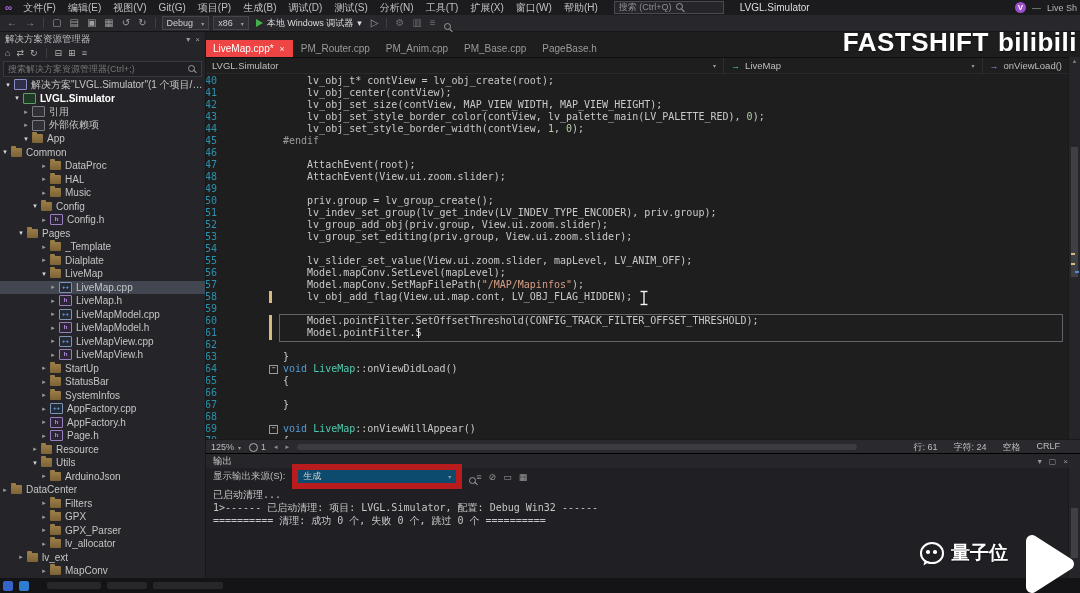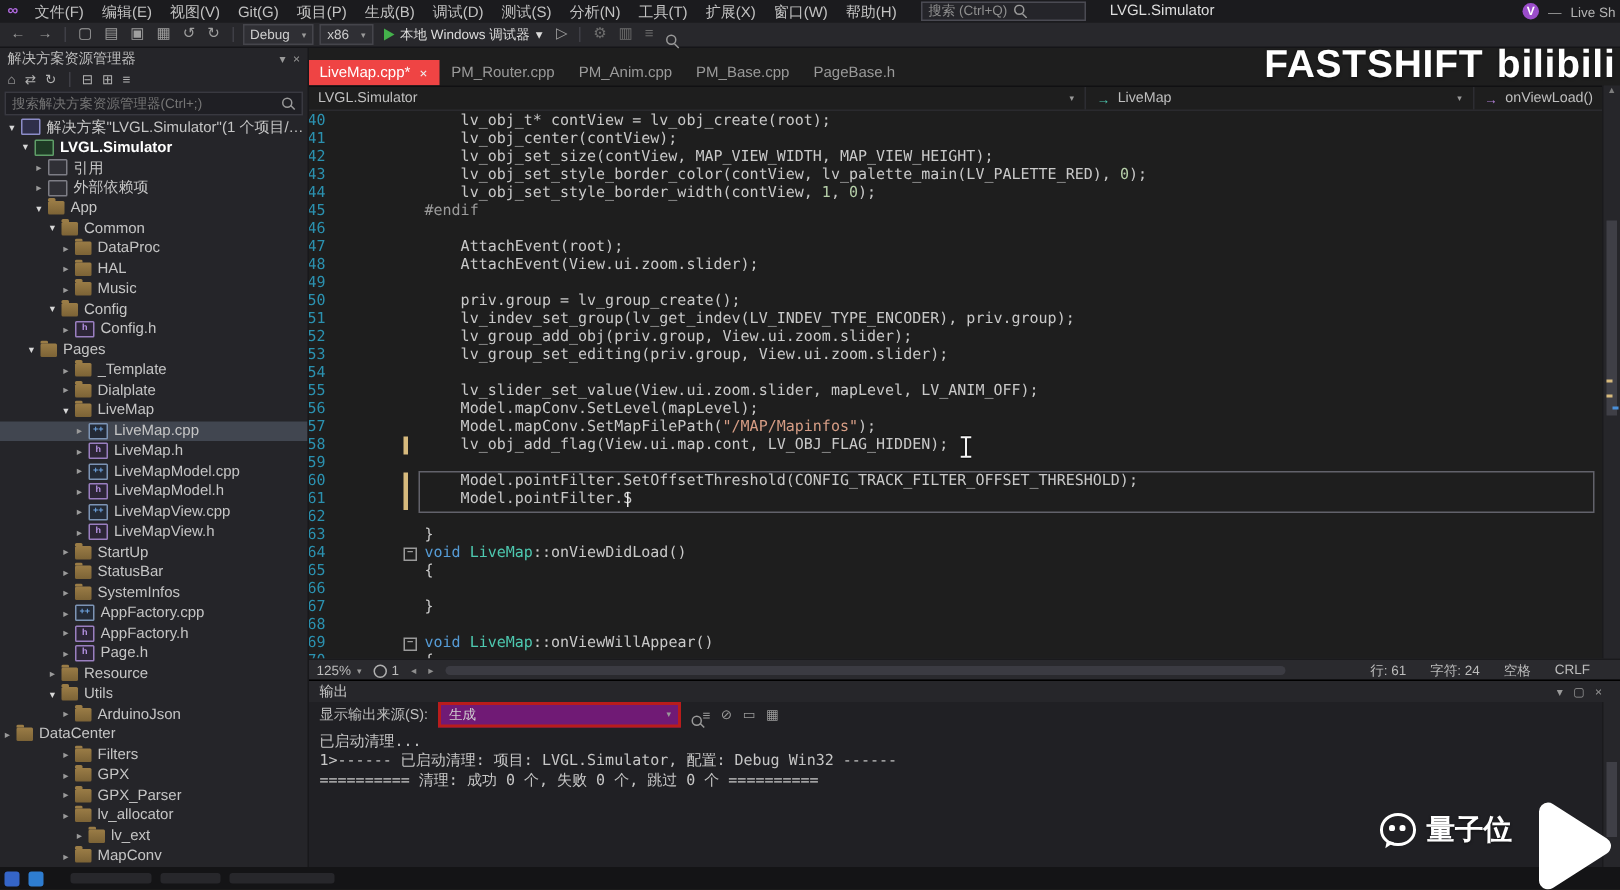--- a/index.html
+++ b/index.html
@@ -83,21 +83,21 @@
   .circ{display:inline-block;width:7px;height:7px;border:1px solid #b0b0b0;border-radius:50%}
   .ind{display:flex;align-items:center;gap:3px}
   .hsarrow{color:#8f8f8f;font-size:7px}
   .hthumb{flex:1;max-width:560px;height:6px;background:#3b3b42;border-radius:3px}
   .statusgroup{margin-left:auto;display:flex;gap:16px;padding-right:14px;white-space:nowrap}
   
   #output{position:absolute;left:0;right:0;bottom:0;height:124px;background:#202024;border-top:1px solid #000}
   .out-title{height:14px;display:flex;align-items:center;gap:6px;padding:0 8px;font-size:9.5px;color:#cscsc;color:#c8c8c8;background:#26262a}
   .out-title .sp{margin-left:auto;display:flex;gap:7px;color:#9a9a9a;font-size:8px;padding-right:4px}
   .out-toolbar{height:17px;display:flex;align-items:center;gap:7px;padding:0 8px;font-size:9.5px;color:#bdbdbd}
-  .out-combo{width:148px;height:13px;background:#701a75;border:2px solid #b91c1c;display:flex;align-items:center;padding:0 5px;color:#d0d0d0;font-size:9px}
+  .out-combo{width:148px;height:13px;background:#0c4a6e;border:6px solid #b91c1c;display:flex;align-items:center;padding:0 5px;color:#d0d0d0;font-size:9px}
   .out-combo .arr{margin-left:auto;font-size:6px;color:#9a9a9a}
   .oico{color:#9a9a9a;font-size:9px}
   .out-text{font-family:"DejaVu Sans Mono","Liberation Mono",monospace;font-size:10px;line-height:13px;color:#c6c6c6;padding:3px 8px;white-space:pre;overflow:hidden}
   #outscroll{position:absolute;top:14px;right:0;bottom:0;width:11px;background:#26262a;border-left:1px solid #1a1a1d}
   #outscroll .thumb{position:absolute;left:2px;right:2px;top:40px;height:50px;background:#3f3f46}
   
   #statusbar{position:absolute;left:0;right:0;bottom:0;height:15px;background:#141416;display:flex;align-items:center;gap:6px;padding:0 3px;z-index:2}
   .tb-ico{width:10px;height:10px;border-radius:2px;display:inline-block}
   .tb-b1{background:#3565c8}.tb-b2{background:#2e7dd1}
   .tb-dim{height:7px;border-radius:2px;background:#27272b;display:inline-block}
@@ -204,21 +204,21 @@
       <div class="trow" style="padding-left: 21px;">
         <span class="chev">▸</span>
         <span class="ticon ref"></span>
         <span class="tlabel">外部依赖项</span>
       </div>
       <div class="trow" style="padding-left: 21px;">
         <span class="chev open">▾</span>
         <span class="ticon folder"></span>
         <span class="tlabel">App</span>
       </div>
-      <div class="trow" style="padding-left: 30px;">
+      <div class="trow" style="">
         <span class="chev open">▾</span>
         <span class="ticon folder"></span>
         <span class="tlabel">Common</span>
       </div>
       <div class="trow" style="padding-left: 39px;">
         <span class="chev">▸</span>
         <span class="ticon folder"></span>
         <span class="tlabel">DataProc</span>
       </div>
       <div class="trow" style="padding-left: 39px;">
@@ -354,21 +354,21 @@
       <div class="trow" style="padding-left: 39px;">
         <span class="chev">▸</span>
         <span class="ticon folder"></span>
         <span class="tlabel">GPX_Parser</span>
       </div>
       <div class="trow" style="padding-left: 39px;">
         <span class="chev">▸</span>
         <span class="ticon folder"></span>
         <span class="tlabel">lv_allocator</span>
       </div>
-      <div class="trow" style="padding-left: 16px; margin-left: 32px;">
+      <div class="trow" style="padding-left: 16px;">
         <span class="chev">▸</span>
         <span class="ticon folder"></span>
         <span class="tlabel">lv_ext</span>
       </div>
       <div class="trow" style="padding-left: 39px;">
         <span class="chev">▸</span>
         <span class="ticon folder"></span>
         <span class="tlabel">MapConv</span>
       </div>
     </div>

